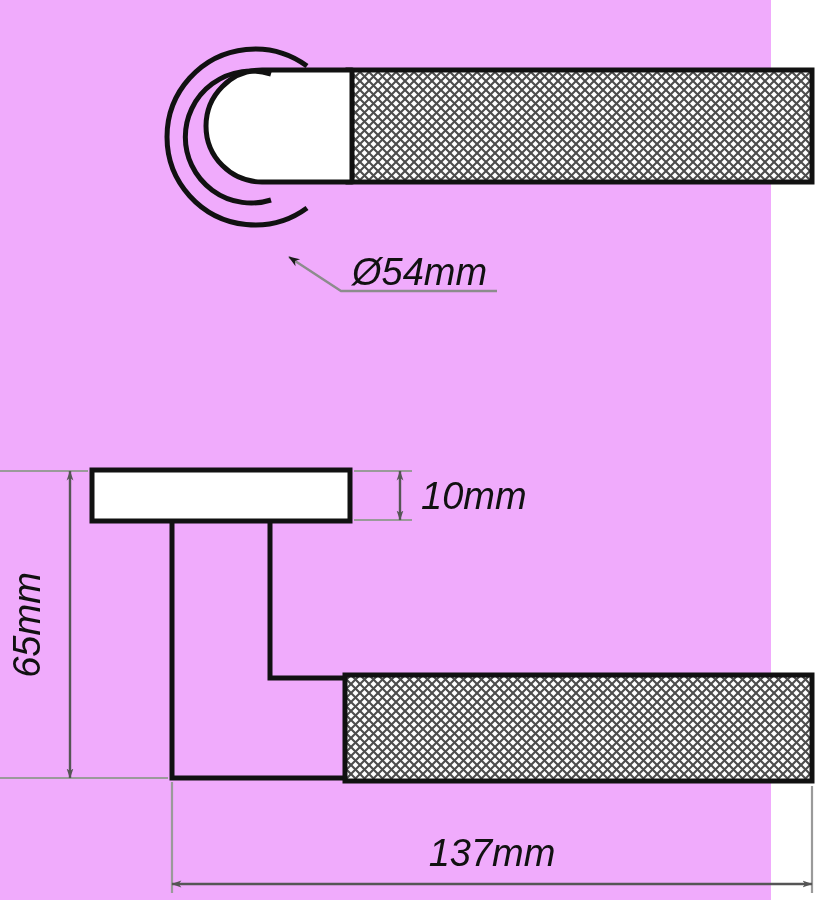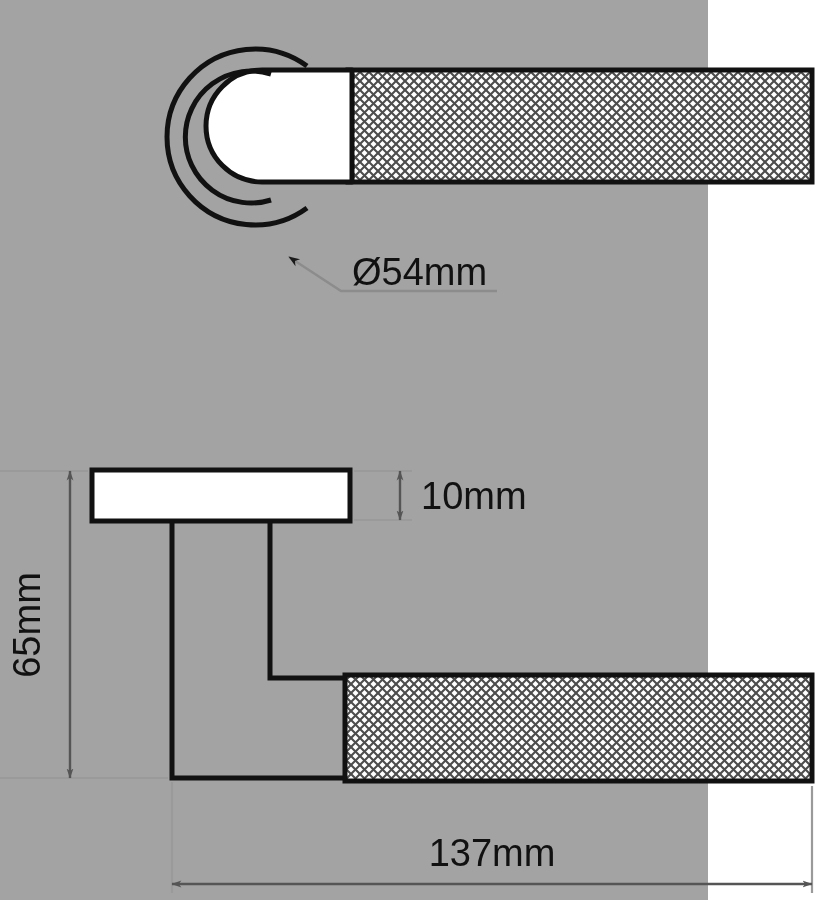--- a/index.html
+++ b/index.html
@@ -10,23 +10,24 @@
   }
   body {
     width: 824px;
     height: 900px;
     overflow: hidden;
     font-family: "Liberation Sans", sans-serif;
     color: #1a1a1a;
   }
   #drawing-root {
     position: relative;
-    width: 708px;
+    width: 771px;
     height: 900px;
-    background: #a3a3a3;
+    background: #f0abfc;
+    font-style: italic;
   }
   svg#tech-drawing {
     display: block;
     width: 824px;
     height: 900px;
   }
   .dim-text {
     font-family: "Liberation Sans", sans-serif;
     font-size: 38px;
     fill: #111111;

